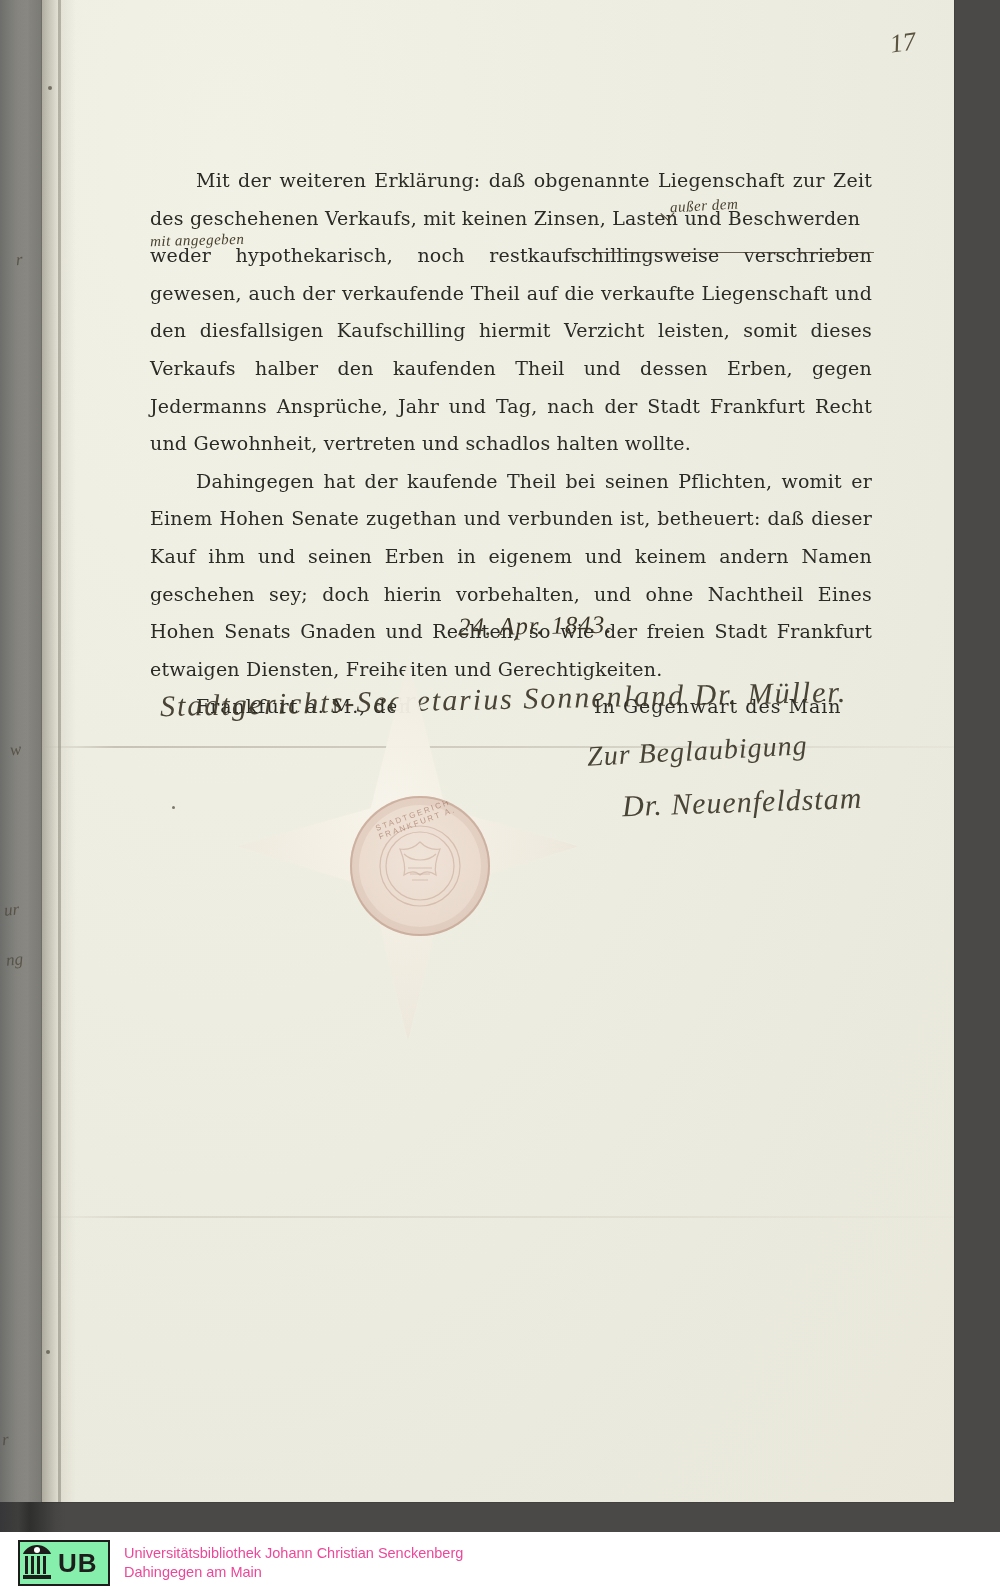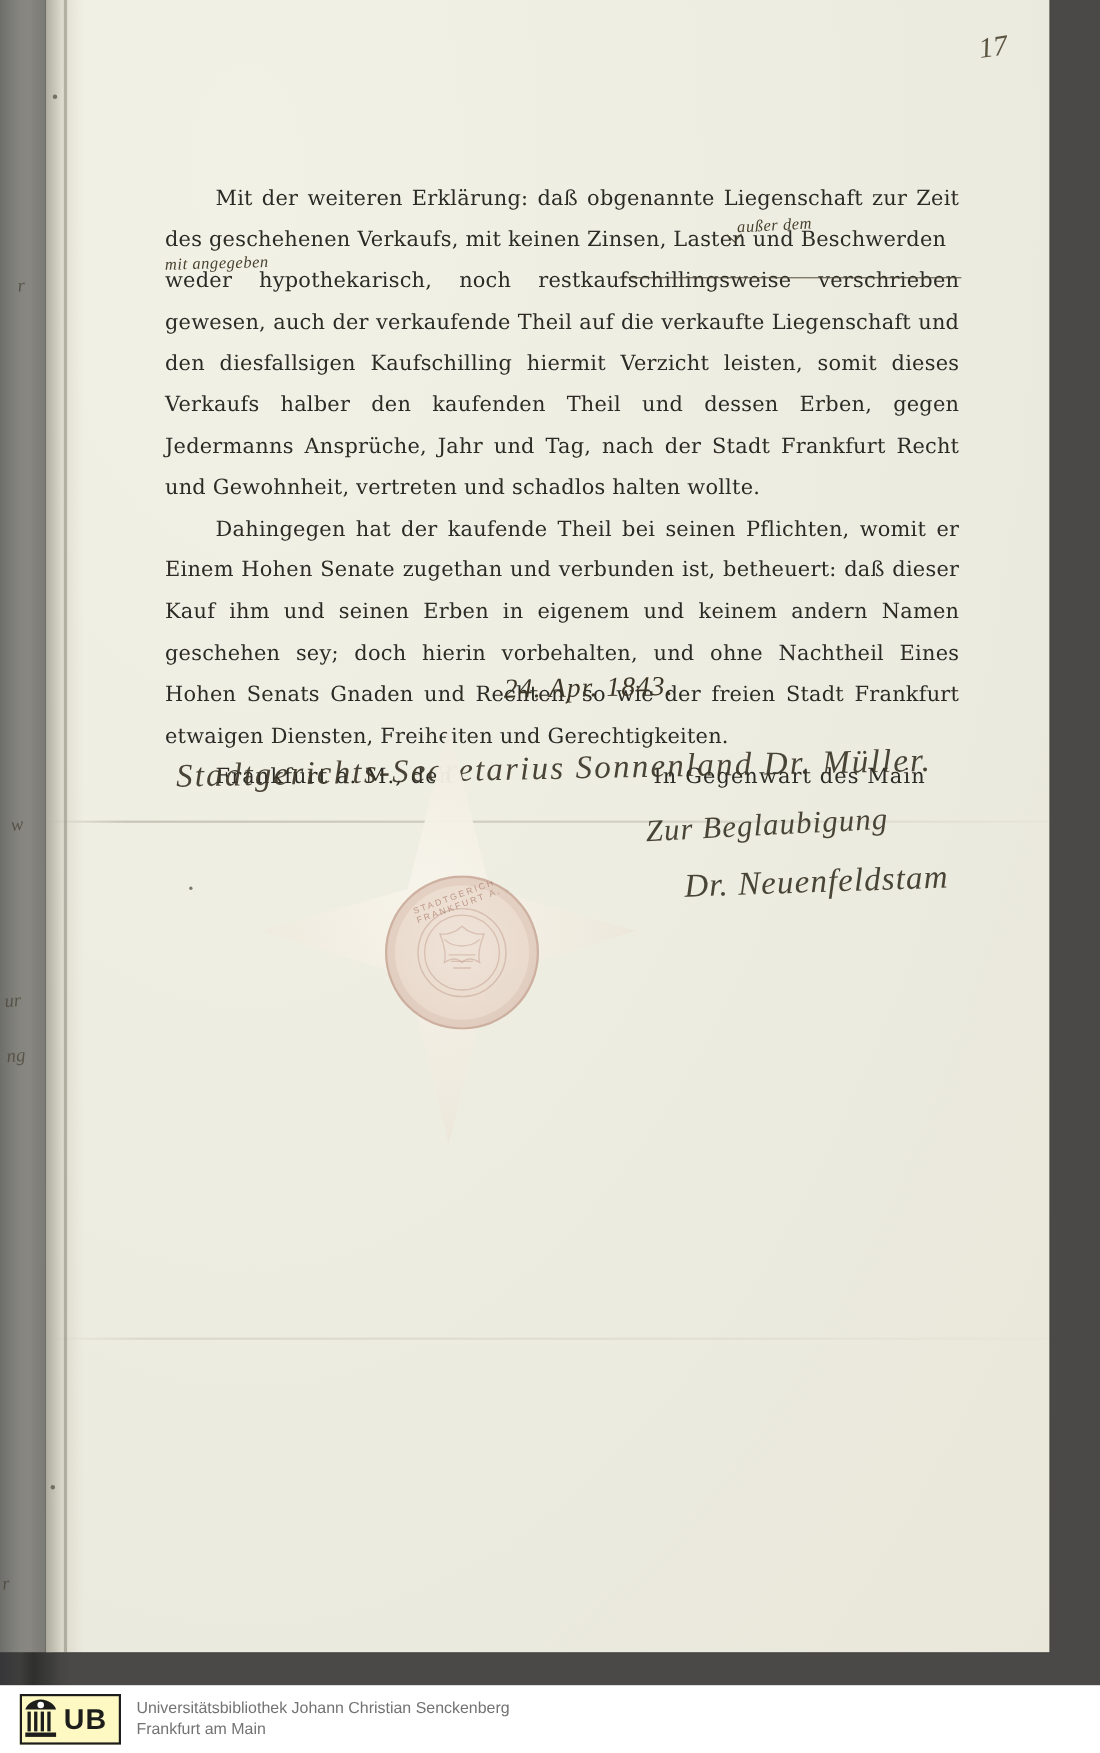--- a/index.html
+++ b/index.html
@@ -270,39 +270,39 @@
     align-items: center;
   }
   .footer-logo {
     width: 92px;
     height: 46px;
     margin-left: 18px;
     border: 2px solid #1d1d1b;
     display: flex;
     align-items: center;
     box-sizing: border-box;
-    background: #fef9c3;
+    background: #86efac;
   }
   .footer-logo .glyph {
     width: 34px; height: 42px;
     display: block;
   }
   .footer-logo .ub {
     font-family: "Liberation Sans", sans-serif;
     font-weight: bold;
     font-size: 26px;
     color: #1d1d1b;
     letter-spacing: 1px;
     padding-left: 4px;
   }
   .footer-text {
     margin-left: 14px;
     font-family: "Liberation Sans", sans-serif;
     font-size: 14.5px;
-    color: #737373;
+    color: #ec4899;
     line-height: 19px;
   }
 </style>
 </head>
 <body>
 
 <div id="viewer">
 
   <div class="scan-bg"></div>
 
@@ -374,17 +374,17 @@
           <rect x="17" y="14" width="3" height="18"></rect>
           <rect x="23" y="14" width="3" height="18"></rect>
           <path d="M17 3 C10 3 4 8 3 12 h28 C30 8 24 3 17 3 z"></path>
           <circle cx="17" cy="8" r="3" fill="#fff"></circle>
         </g>
       </svg>
       <span class="ub">UB</span>
     </div>
     <div class="footer-text">
       <div>Universitätsbibliothek Johann Christian Senckenberg</div>
-      <div>Frankfurt am Main</div>
+      <div>Dahingegen am Main</div>
     </div>
   </div>
 
 </div>
 
 </body></html>

